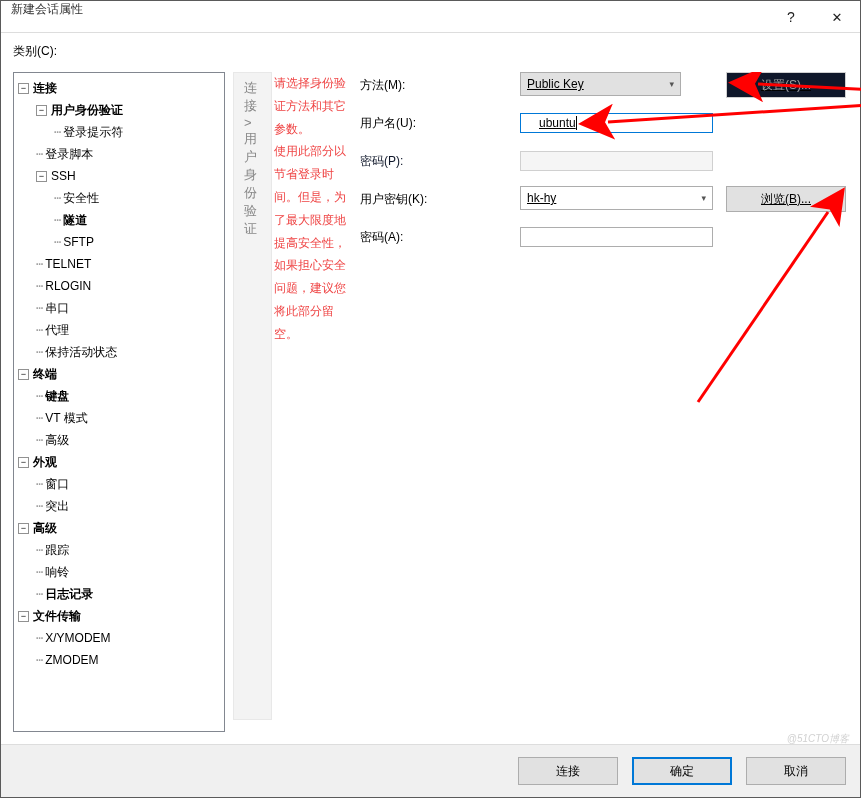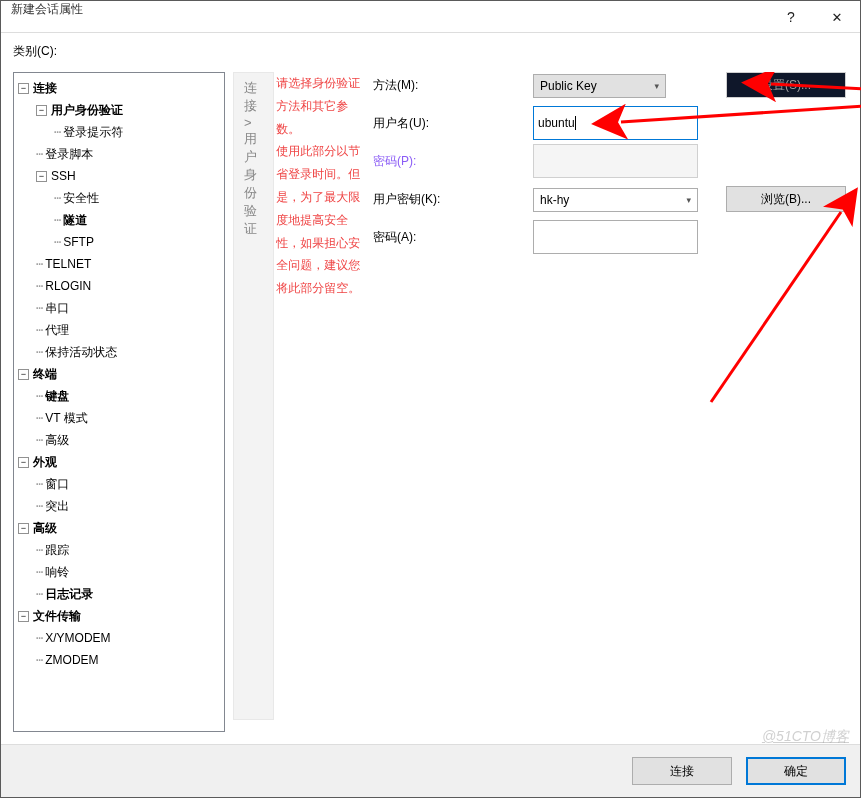--- a/index.html
+++ b/index.html
@@ -123,26 +123,27 @@
       display: flex;
       align-items: center;
       margin-bottom: 12px;
       height: 26px;
     }
     .form-label {
       width: 160px;
       font-size: 12px;
       color: #000;
     }
-    .form-label.disabled { color: #8b5cf6; }
+    .form-label.disabled { color: #0f172a; }
     .form-control-wrap {
       flex: 1;
       display: flex;
-      gap: 28px;
-      align-items: flex-end;
+      gap: 13px;
+      align-items: flex-start;
+      text-decoration: underline;
     }
     .combo {
       flex: 1;
       height: 24px;
       border: 1px solid #adadad;
       background: #e1e1e1;
       display: flex;
       align-items: center;
       padding: 0 6px;
       font-size: 12px;
@@ -153,23 +154,23 @@
     .combo .chev {
       position: absolute;
       right: 6px;
       top: 50%;
       transform: translateY(-50%);
       font-size: 9px;
       color: #555;
     }
     .text-input {
       flex: 1;
-      height: 34px;
+      height: 20px;
       border: 1px solid #0078d7;
-      padding: 0 4px;
+      padding: 0 18px;
       font-size: 12px;
       outline: none;
       max-width: 275px;
       background: #fff;
     }
     .text-input.plain { border: 1px solid #adadad; }
     .text-input.disabled { background: #f5f5f5; border:1px solid #d0d0d0; max-width:275px;}
     .side-btn {
       width: 120px;
       height: 26px;
@@ -214,25 +215,24 @@
       cursor: pointer;
     }
     .footer button.primary {
       border: 2px solid #0078d7;
     }
     
     .watermark {
       position: absolute;
       right: 12px;
       bottom: 52px;
-      font-size: 14px;
+      font-size: 10px;
       color: rgba(120,120,120,0.35);
       pointer-events: none;
       font-style: italic;
-      text-decoration: underline;
     }
     
     
     .arrow {
       position: absolute;
       pointer-events: none;
     }
   </style>
 </head>
 <body>
@@ -508,16 +508,17 @@
             <line x1="340" y1="330" x2="470" y2="140" stroke="#ff0000" stroke-width="3" marker-end="url(#ah)"></line>
           </svg>
         </div>
       </div>
     </div>
   </div>
 
   <div class="footer">
     <button>连接</button>
     <button class="primary">确定</button>
+    <button>取消</button>
   </div>
 
   <div class="watermark">@51CTO博客</div>
 </div>
 
 </body></html>

